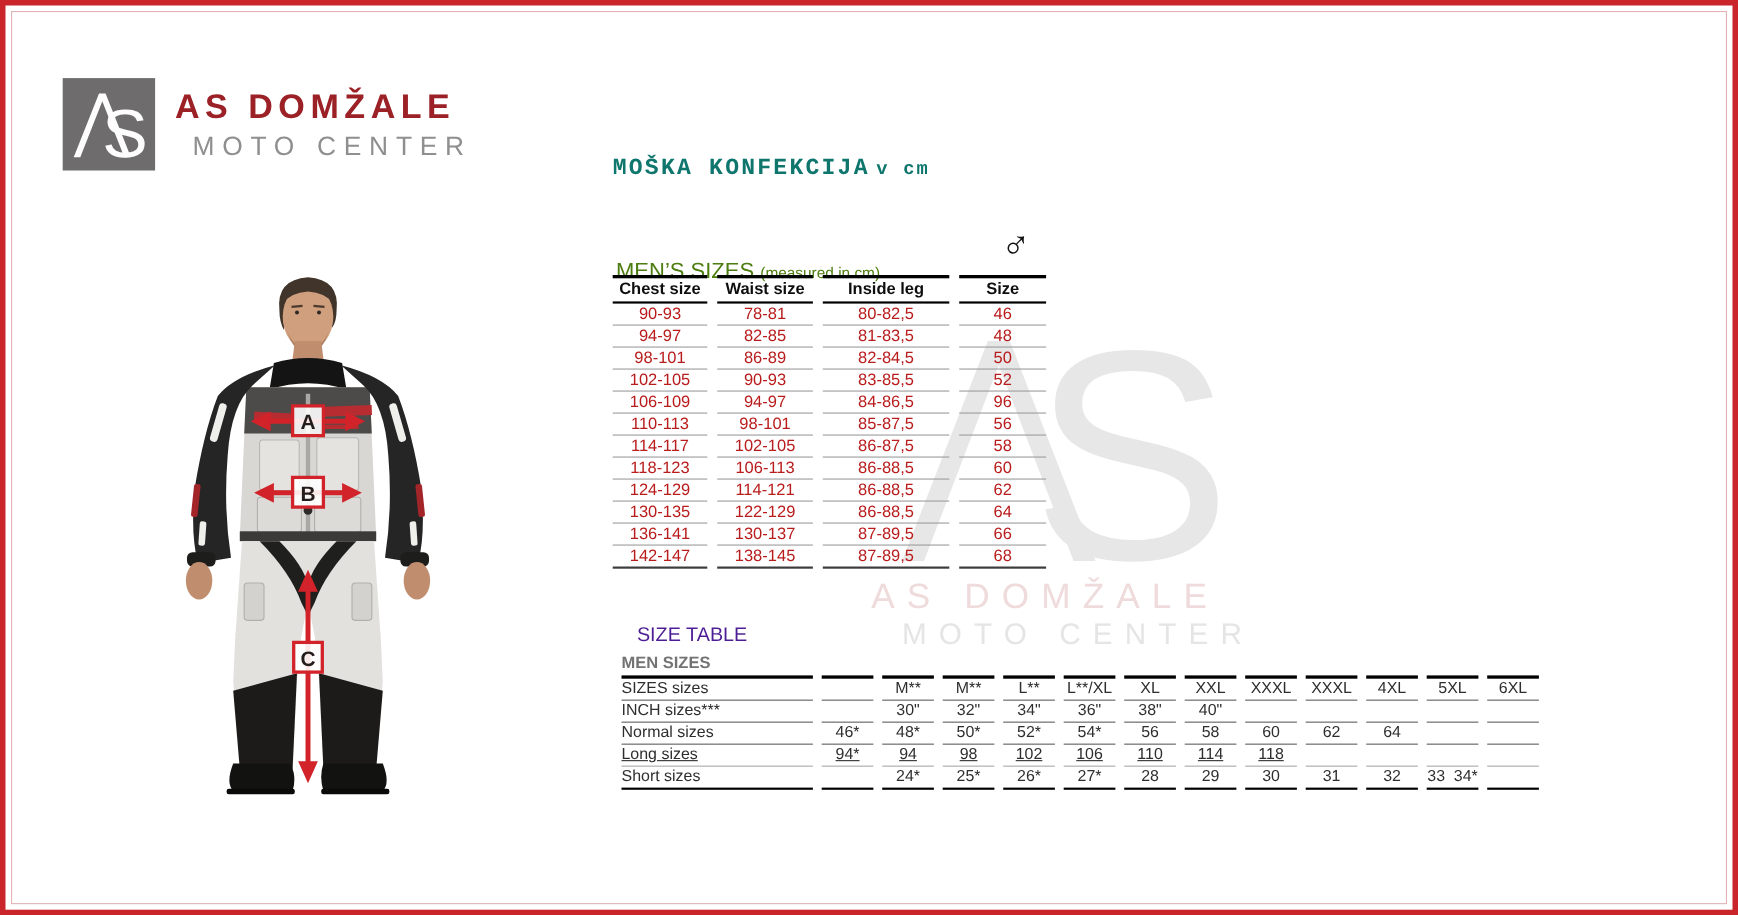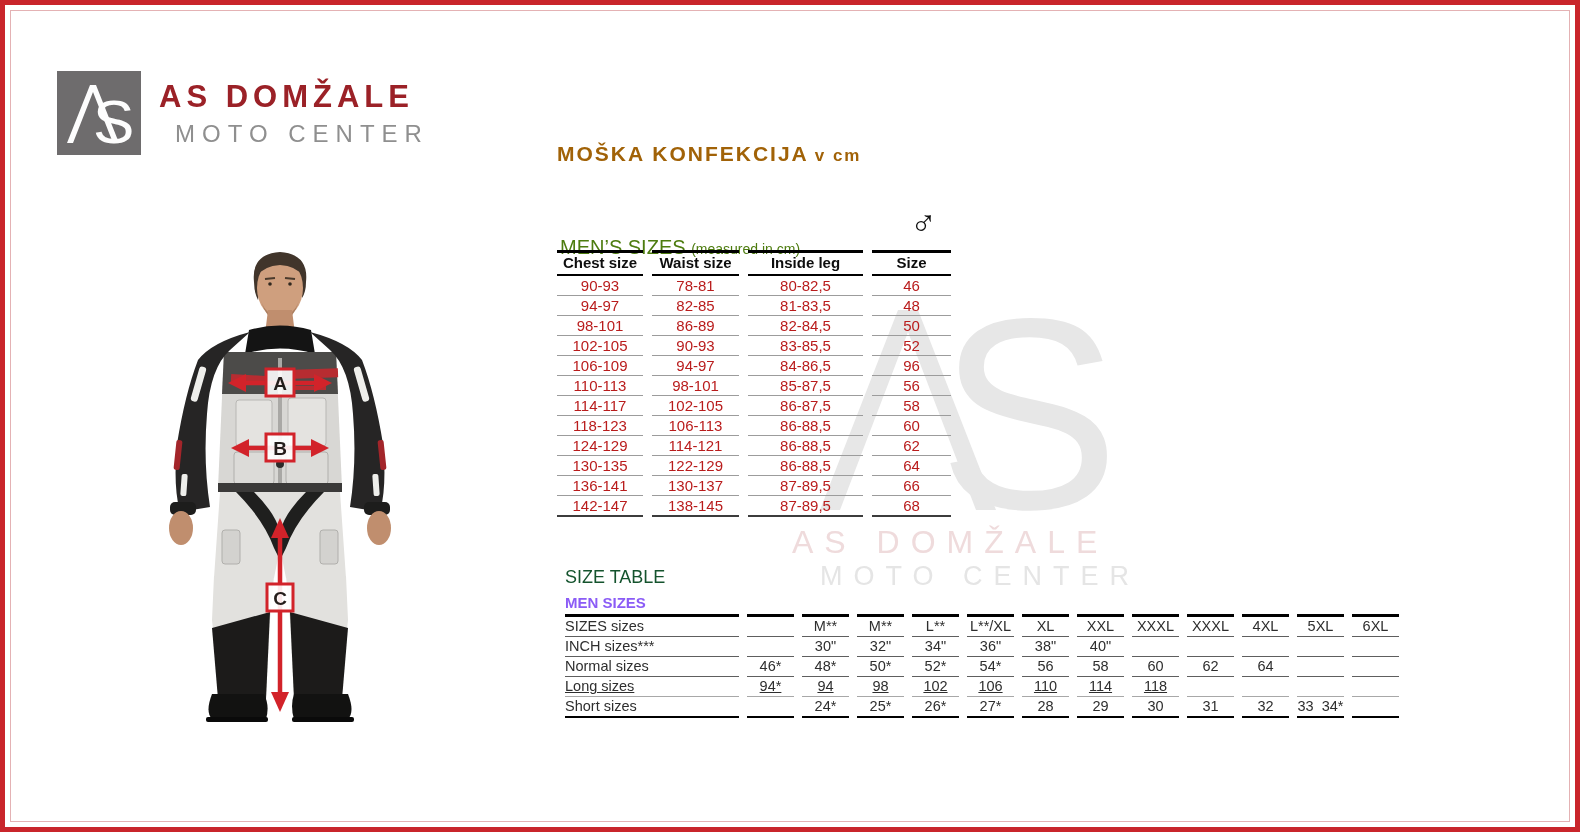--- a/index.html
+++ b/index.html
@@ -11,22 +11,22 @@
   .frame-inner{position:absolute;inset:10px;border:1px solid #e4b2b4;pointer-events:none;z-index:60;}
 
   
   .logo{position:absolute;left:57px;top:71px;display:flex;gap:18px;z-index:5;}
   .logo-square{width:84px;height:84px;background:#6e6c6d;position:relative;flex:0 0 auto;}
   .logo-text{padding-top:8px;}
   .logo-name{font-size:31px;font-weight:bold;letter-spacing:5px;color:#9b2127;white-space:nowrap;}
   .logo-sub{font-size:24px;letter-spacing:7px;color:#8f8f8f;margin-top:5px;padding-left:16px;white-space:nowrap;}
 
   
-  .page-title{position:absolute;left:557px;top:142px;font-family:Liberation Sans, sans-serif;
-              font-weight:bold;color:#a16207;letter-spacing:2px;font-size:21px;z-index:5;white-space:nowrap;}
+  .page-title{position:absolute;left:557px;top:142px;font-family:Liberation Mono, monospace;
+              font-weight:bold;color:#0f766e;letter-spacing:2px;font-size:21px;z-index:5;white-space:nowrap;}
   .page-title .unit{font-size:17px;margin-left:6px;}
 
   
   .watermark{position:absolute;z-index:0;}
   .wm-name{position:absolute;left:792px;top:524px;font-size:32px;letter-spacing:11px;color:#efdbdc;white-space:nowrap;}
   .wm-sub{position:absolute;left:820px;top:561px;font-size:27px;letter-spacing:11px;color:#e5e5e5;white-space:nowrap;}
 
   
   .t1-heading{position:absolute;left:560px;top:236px;font-size:20px;color:#4d7c0f;z-index:5;white-space:nowrap;}
   .t1-heading .note{font-size:14px;}
@@ -38,24 +38,24 @@
          border-top:3px solid #000;border-bottom:2px solid #000000;padding:2px 0 3px;}
   .t1 td{font-size:15px;line-height:15px;color:#b91c1c;text-align:center;
          border-bottom:1px solid #9c9c9c;padding:2px 0 2px;white-space:nowrap;}
   .t1 tr:last-child td{border-bottom:2px solid #3c3c3c;margin-top:48px;}
   .t1 th:nth-child(1),.t1 td:nth-child(1){width:86px;}
   .t1 th:nth-child(2),.t1 td:nth-child(2){width:87px;}
   .t1 th:nth-child(3),.t1 td:nth-child(3){width:115px;}
   .t1 th:nth-child(4),.t1 td:nth-child(4){width:79px;}
 
   
-  .t2-heading{position:absolute;left:565px;top:567px;font-size:18px;color:#14532d;z-index:5;white-space:nowrap;}
+  .t2-heading{position:absolute;left:579px;top:567px;font-size:18px;color:#4c1d95;z-index:5;white-space:nowrap;}
   table.t2{position:absolute;left:557px;top:592px;border-collapse:separate;border-spacing:8px 0;
            table-layout:fixed;z-index:5;}
-  .t2 th{font-size:15px;line-height:15px;font-weight:bold;color:#8b5cf6;text-align:left;
+  .t2 th{font-size:15px;line-height:15px;font-weight:bold;color:#737373;text-align:left;
          border-bottom:3px solid #000;padding:3px 0 4px;white-space:nowrap;}
   .t2 td{font-size:14.5px;line-height:14px;color:#2e2e2e;text-align:center;
          border-bottom:1px solid #5e5e5e;padding:2px 0 3px;white-space:pre;}
   .t2 td:first-child{text-align:left;}
   .t2 tbody tr:nth-child(4) td{border-bottom-color:#a8a8a8;text-decoration:underline;}
   .t2 tbody tr:last-child td{border-bottom:2.5px solid #000;}
   .t2 th:first-child,.t2 td:first-child{width:174px;}
   .t2 th:not(:first-child),.t2 td:not(:first-child){width:47px;}
 
   

